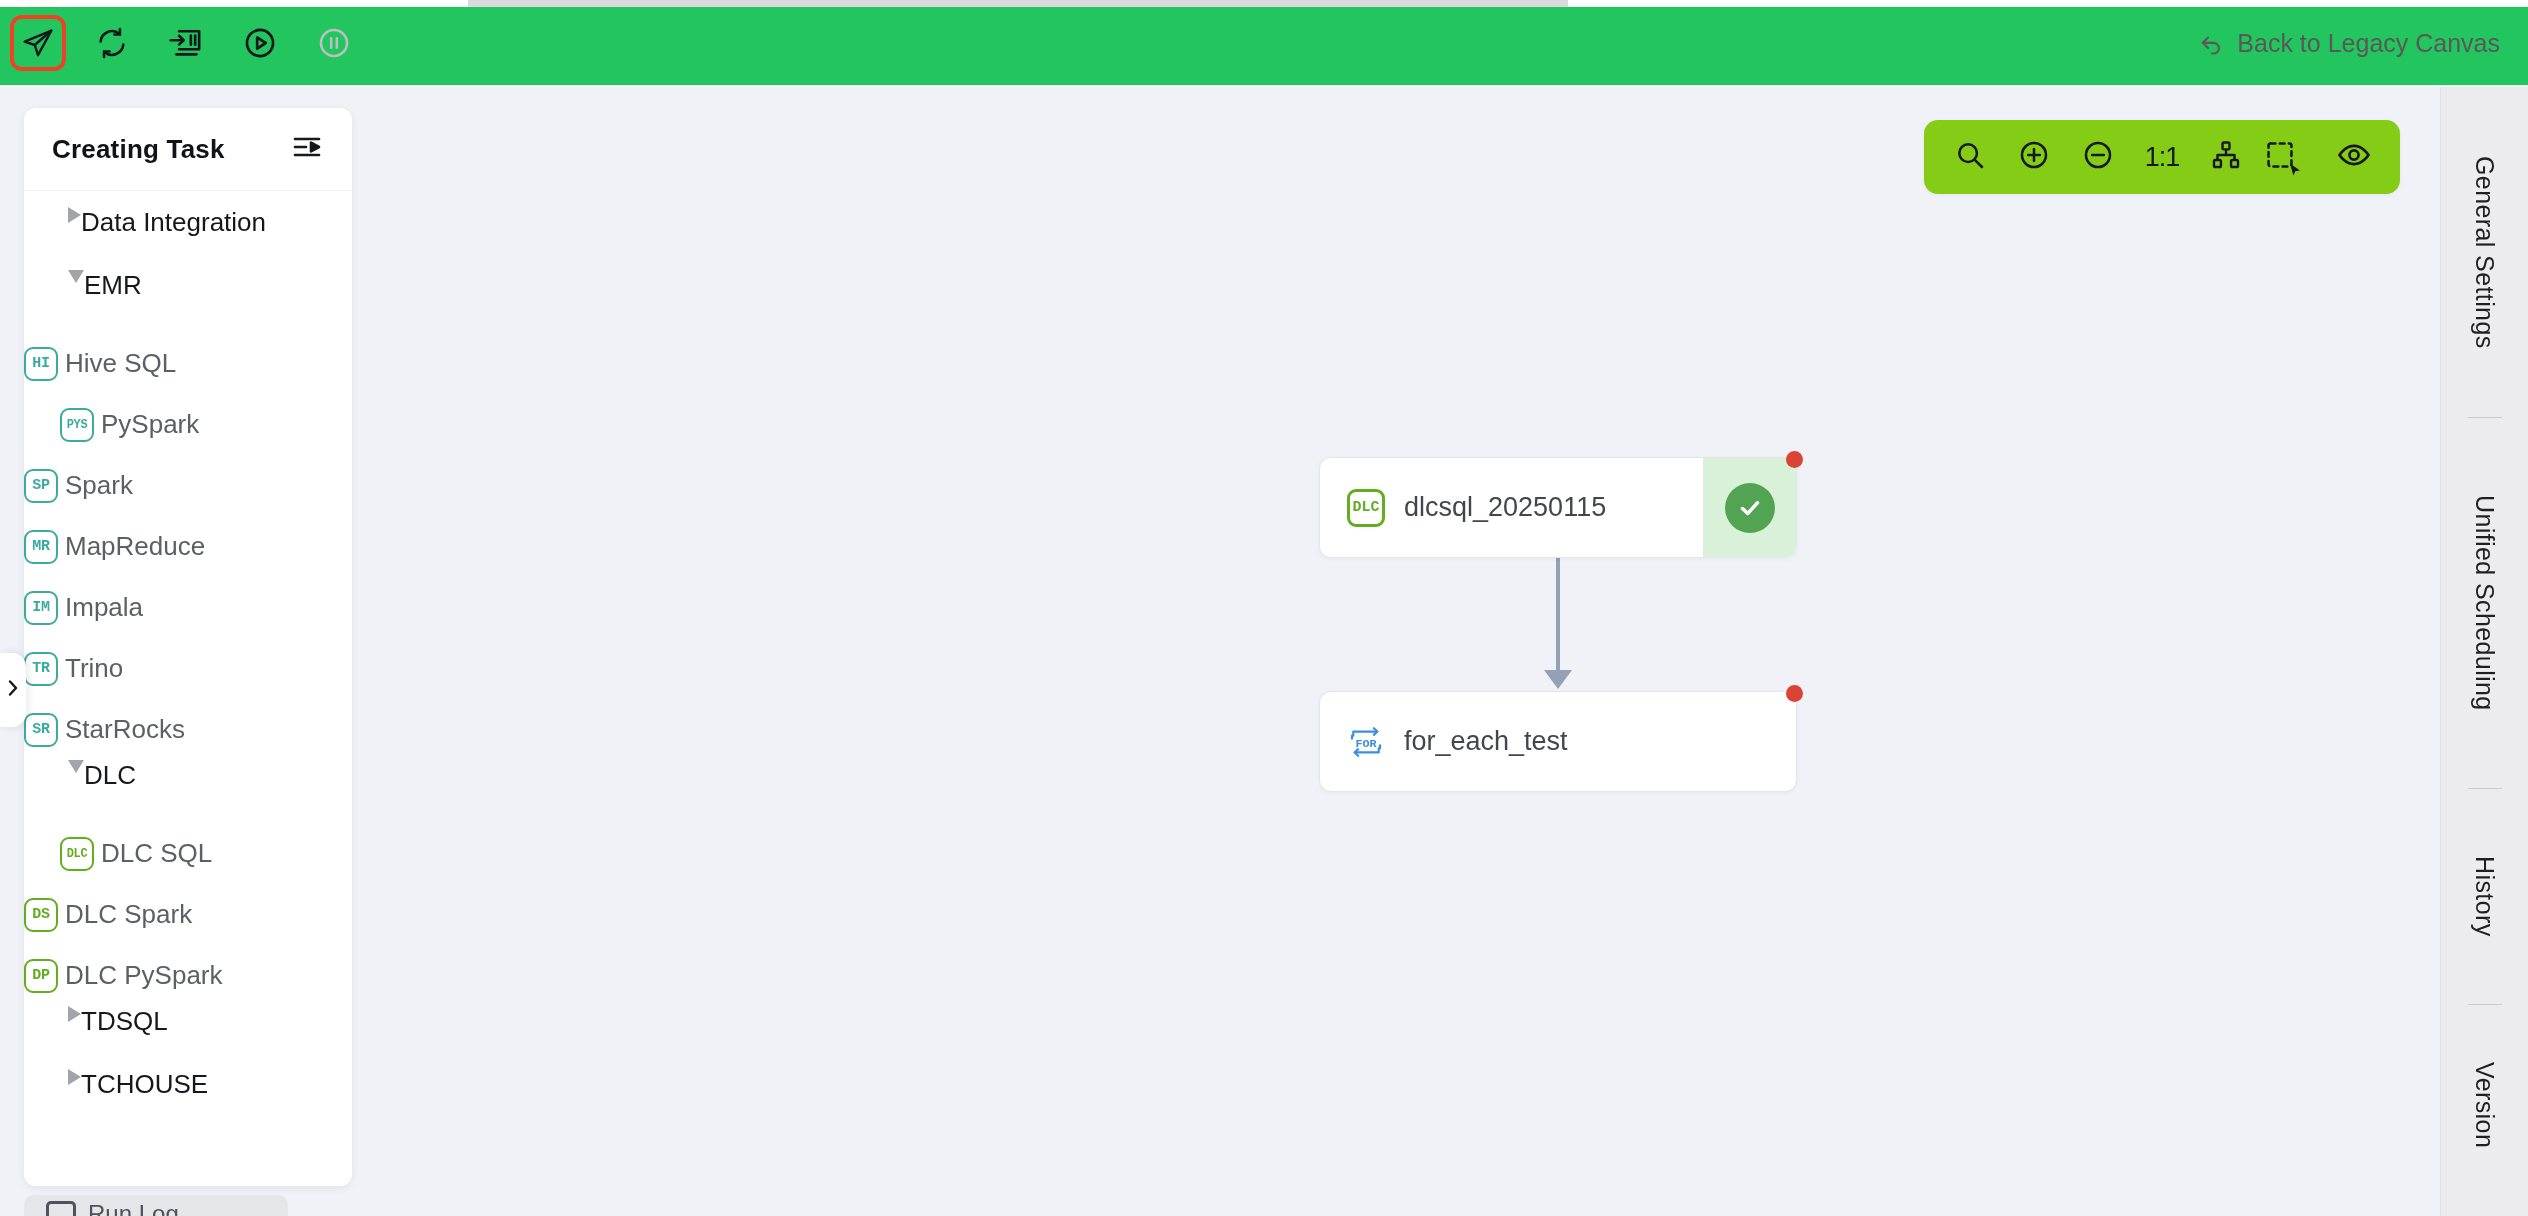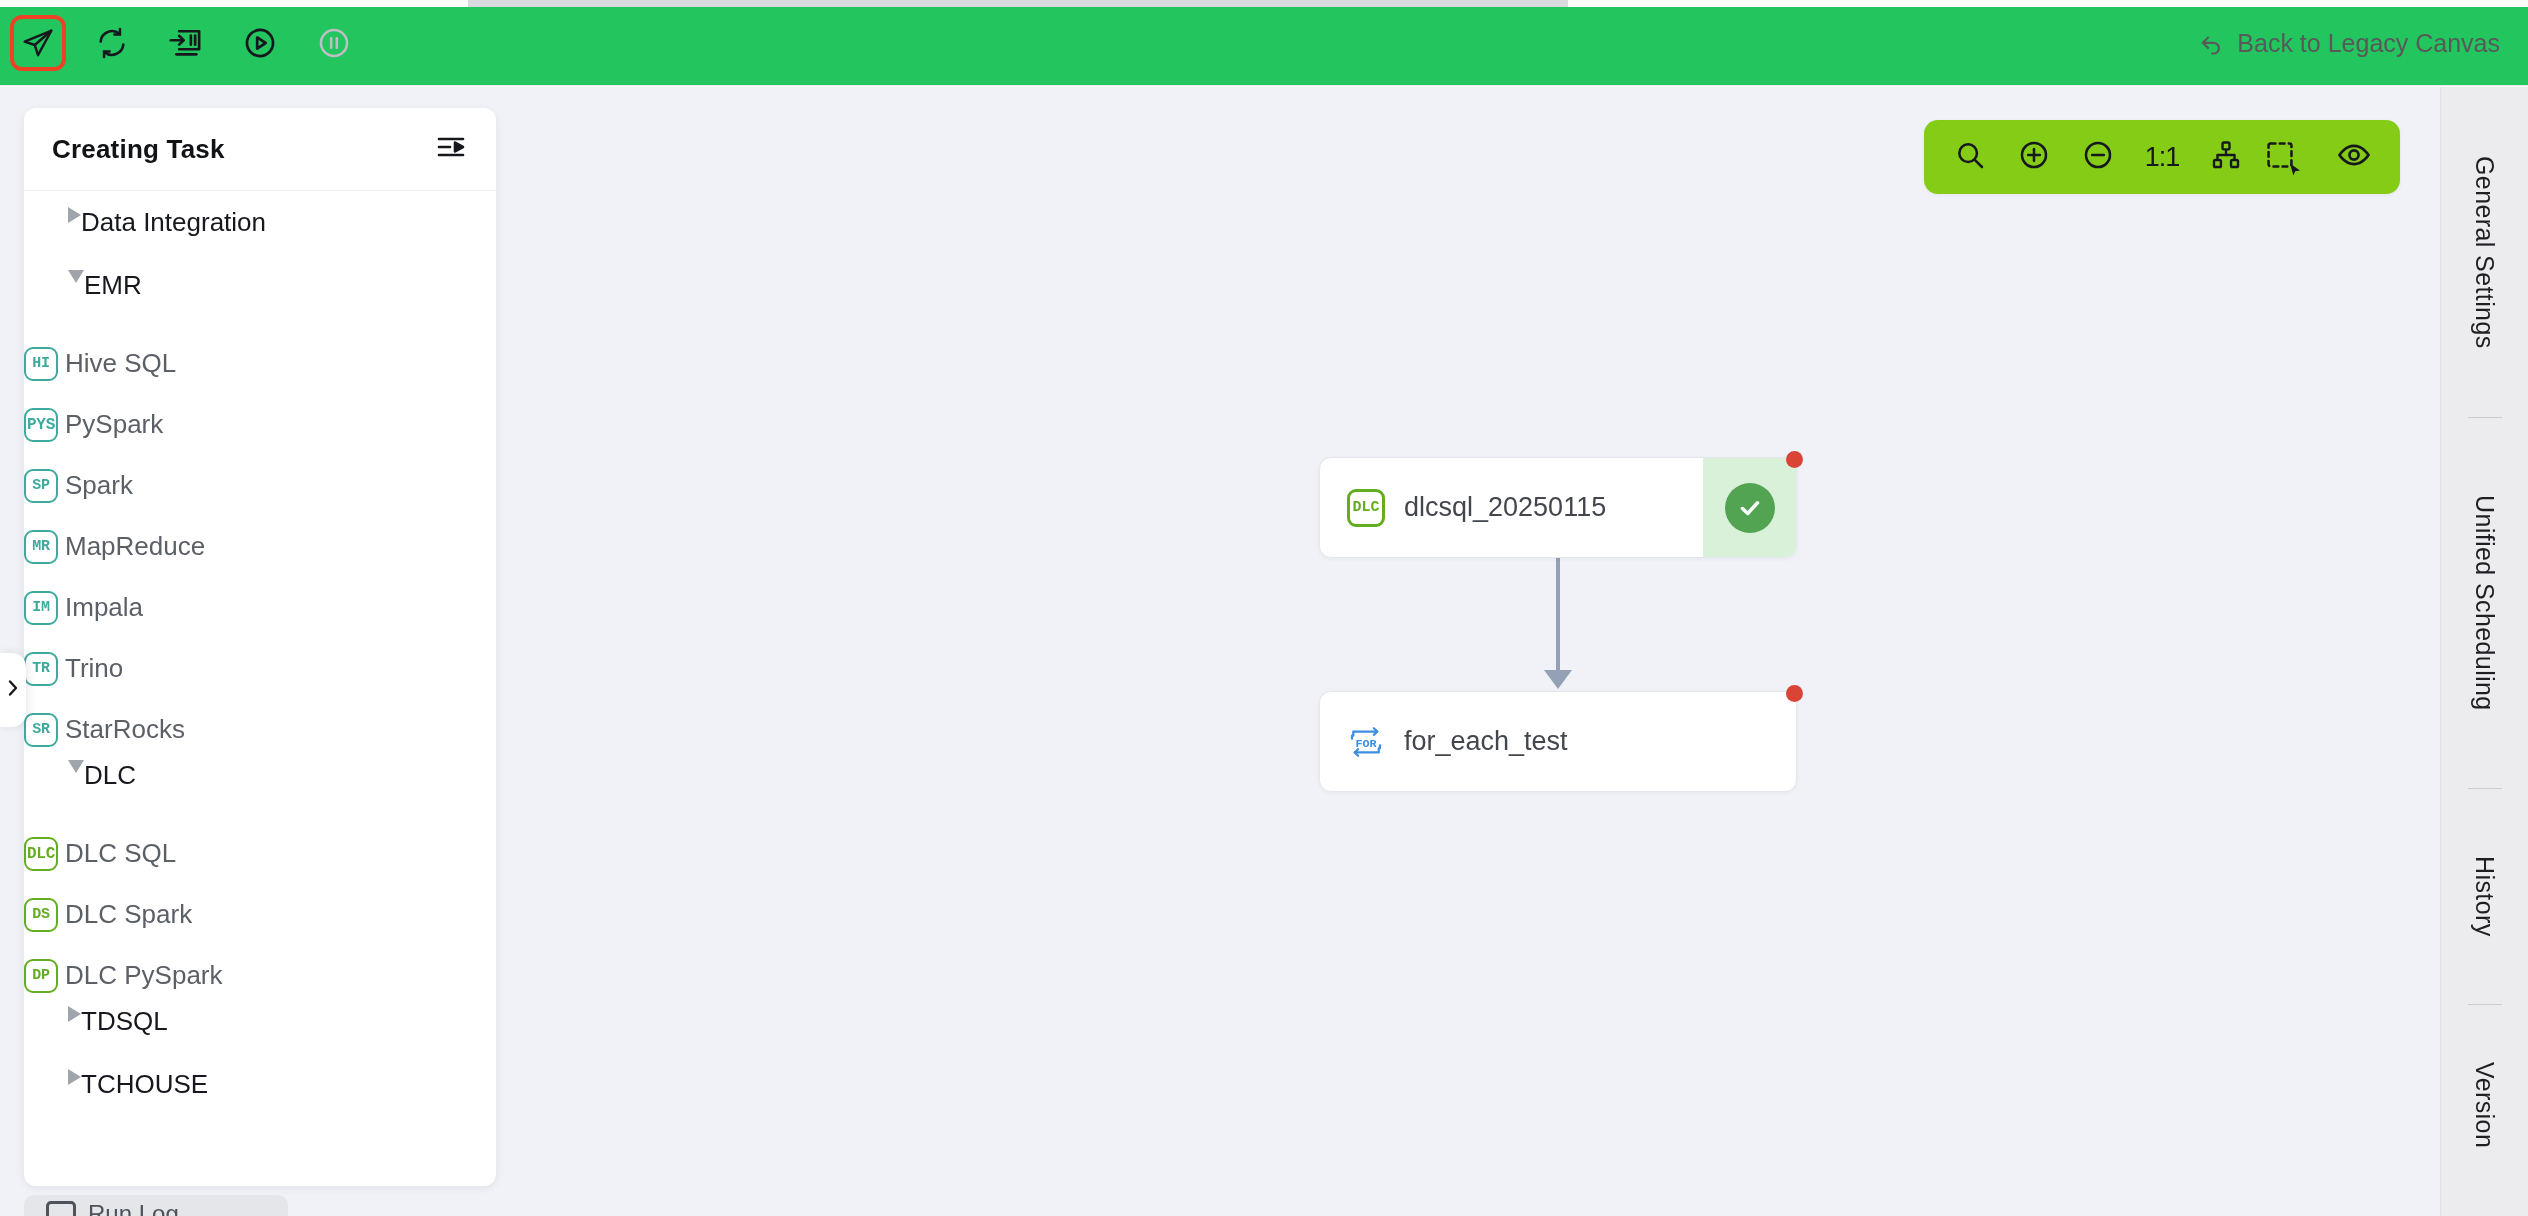--- a/index.html
+++ b/index.html
@@ -46,21 +46,21 @@
   .backlink svg { display:block; }
 
   
   .workarea {
     position: absolute; left: 0; top: 87px; width: 2528px; height: 1129px;
     background: #f1f2f7;
   }
 
   
   .leftpanel {
-    position: absolute; left: 24px; top: 21px; width: 472px; height: 1078px;
+    position: absolute; left: 24px; top: 21px; width: 328px; height: 1078px;
     background: #ffffff; border-radius: 12px;
     box-shadow: 0 2px 10px rgba(20,30,60,.07);
     overflow: hidden;
   }
   .lp-header {
     height: 83px; display: flex; align-items: center; justify-content: space-between;
     padding: 0 28px 0 28px; border-bottom: 1px solid #eef0f3;
   }
   .lp-title { font-size: 26px; font-weight: bold; color: #111317; letter-spacing: .2px; }
   .lp-collapse { width: 34px; height: 34px; display:flex; align-items:center; justify-content:center; cursor:pointer; }
@@ -79,21 +79,21 @@
     height: 61px; display: flex; align-items: center; gap: 7px;
     cursor: pointer;
   }
   .badge {
     flex: none; width: 34px; height: 34px; border-radius: 9px;
     border: 2.5px solid #3cab9e; color: #3cab9e;
     display: flex; align-items: center; justify-content: center;
     font-family: "Liberation Mono", monospace;
     font-size: 15px; font-weight: bold; letter-spacing: -.3px;
   }
-  .badge.sz3 { font-size: 16px; }
+  .badge.sz3 { font-size: 12px; margin-left: 36px; }
   .badge.green { border-color: #64ac20; color: #64ac20; }
   .tree-leaf-label { font-size: 26px; color: #5b5f66; }
 
   
   .edge-handle {
     position: absolute; left: 0px; top: 566px; width: 26px; height: 74px;
     background: #ffffff; border-radius: 0 14px 14px 0;
     box-shadow: 2px 0 8px rgba(20,30,60,.10);
     display: flex; align-items: center; justify-content: center; cursor: pointer;
     z-index: 5;

